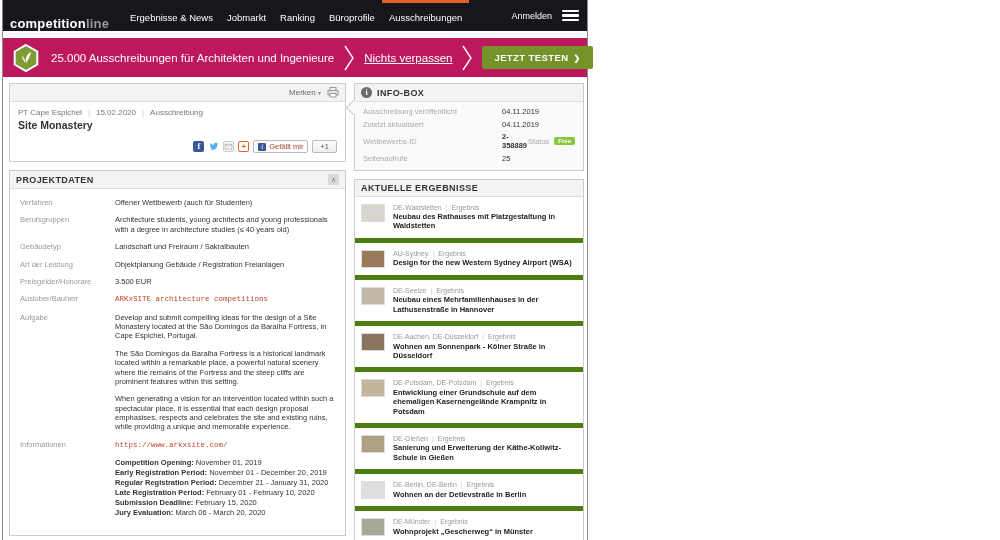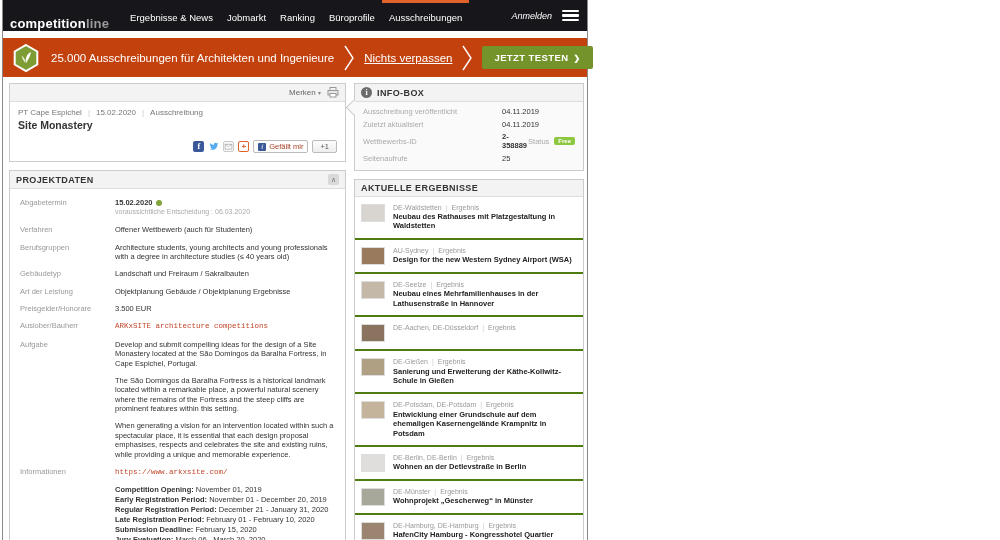--- a/index.html
+++ b/index.html
@@ -10,27 +10,27 @@
 
   
   .hdr { height:31px; background:#17171b; display:flex; align-items:stretch; padding-left:7px; }
   .brand { display:flex; align-items:center; gap:16px; cursor:pointer; margin-right:14px;flex-direction:column; }
   .brand-txt { font-size:13px; font-weight:bold; color:#fff; letter-spacing:.2px; }
   .brand-txt .sub { color:#9a9a9a; font-weight:bold; }
   .nav { display:flex; align-items:stretch; }
   .nav-item { display:flex; align-items:center; padding:0 7px; color:#fff; font-size:9.5px;
               font-weight:normal; border-top:3px solid transparent; cursor:pointer; }
   .nav-item.active { border-top-color:#e2622c; }
-  .hdr-right { margin-left:auto; display:flex; align-items:center; gap:10px; padding-right:8px;font-style:italic; }
+  .hdr-right { margin-left:auto; display:flex; align-items:center; gap:10px; padding-right:8px; }
   .login { color:#fff; font-size:9px; cursor:pointer; }
   .burger { width:17px; height:11px; display:flex; flex-direction:column; justify-content:space-between; cursor:pointer; }
   .burger span { display:block; height:2.4px; background:#fff; border-radius:1px; }
 
   
-  .banner { margin-top:7px; height:39px; background:#c2410c; display:flex; align-items:center;
+  .banner { margin-top:7px; height:39px; background:#be185d; display:flex; align-items:center;
             padding:0 10px 0 8px; color:#fff; }
   .banner-hex { flex:0 0 auto; margin-right:10px; }
   .banner-t1 { font-size:11.5px; white-space:nowrap; }
   .banner-t2 { font-size:11.5px; white-space:nowrap;text-decoration:underline; }
   .chev { margin:0 10px; flex:0 0 auto; }
   .cta { margin-left:auto; background:#75932b; color:#fff; font-size:9.5px; font-weight:bold;
          letter-spacing:.4px; padding:6px 12px; border-radius:2px; cursor:pointer; white-space:nowrap; }
   .cta .arr { font-size:8px; margin-left:5px; }
 
   
@@ -101,21 +101,21 @@
           margin-left:3px; vertical-align:-1px; }
   .note { font-size:7px; color:#aaa; margin-top:1px; }
   a.rlink { color:#c0472a; text-decoration:none; cursor:pointer;font-family:Liberation Mono, monospace; }
   .para { margin-bottom:8px; }
   .para:last-child { margin-bottom:0; }
   .sched { margin-top:8px; }
   .sched div { margin-bottom:.5px; }
 
   
   .erg { margin-top:8px; }
-  .erg-item { display:flex; gap:8px; padding:7px 6px; border-bottom:2px solid #4d7c0f; cursor:pointer; }
+  .erg-item { display:flex; gap:8px; padding:7px 6px; border-bottom:5px solid #4d7c0f; cursor:pointer; }
   .erg-item:last-child { border-bottom:none; }
   .thumb { width:24px; height:18px; flex:0 0 auto; border:1px solid #ddd; background:#ddd; }
   .erg-meta { font-size:7px; color:#999; }
   .erg-meta .sep { color:#ccc; margin:0 4px; }
   .erg-title { font-size:7.5px; font-weight:bold; color:#222; line-height:1.25; margin-top:1.5px; }
 
   svg { display:block; }
 </style>
 </head>
 <body>
@@ -203,46 +203,39 @@
         </div>
       </div>
 
       <div class="card pd">
         <div class="card-strip pd-strip">
           <span class="t">PROJEKTDATEN</span>
           <span class="collapse-btn">∧</span>
         </div>
         <div class="pd-body">
 
-          <div class="pd-row">
-            <span class="pd-lab">Abgabetermin</span>
-            <span class="pd-val">
-              <b>15.02.2020</b><span class="gdot"></span>
-              <div class="note">voraussichtliche Entscheidung : 06.03.2020</div>
-            </span>
-          </div>
 
           <div class="pd-row">
             <span class="pd-lab">Verfahren</span>
             <span class="pd-val">Offener Wettbewerb (auch für Studenten)</span>
           </div>
 
           <div class="pd-row">
             <span class="pd-lab">Berufsgruppen</span>
             <span class="pd-val">Architecture students, young architects and young professionals with a degree in architecture studies (≤ 40 years old)</span>
           </div>
 
           <div class="pd-row">
             <span class="pd-lab">Gebäudetyp</span>
             <span class="pd-val">Landschaft und Freiraum / Sakralbauten</span>
           </div>
 
           <div class="pd-row">
             <span class="pd-lab">Art der Leistung</span>
-            <span class="pd-val">Objektplanung Gebäude / Objektplanung Ergebnisse</span>
+            <span class="pd-val">Objektplanung Gebäude / Registration Freianlagen</span>
           </div>
 
           <div class="pd-row">
             <span class="pd-lab">Preisgelder/Honorare</span>
             <span class="pd-val">3.500 EUR</span>
           </div>
 
           <div class="pd-row">
             <span class="pd-lab">Auslober/Bauherr</span>
             <span class="pd-val"><a class="rlink">ARKxSITE architecture competitions</a></span>
@@ -332,34 +325,35 @@
             <div class="thumb" style="background: rgb(196, 184, 168);"></div>
             <div>
                 <div class="erg-meta"><span>DE-Seelze</span><span class="sep">|</span><span>Ergebnis</span></div>
             <div class="erg-title">Neubau eines Mehrfamilienhauses in der Lathusenstraße in Hannover</div>
               </div>
           </div>
           <div class="erg-item">
             <div class="thumb" style="background: rgb(138, 116, 96);"></div>
             <div>
                 <div class="erg-meta"><span>DE-Aachen, DE-Düsseldorf</span><span class="sep">|</span><span>Ergebnis</span></div>
+            <div class="erg-title">Wohnen am Sonnenpark - Kölner Straße in Düsseldorf</div>
+              </div>
+          </div>
+          <div class="erg-item">
+            <div class="thumb" style="background: rgb(196, 180, 156);"></div>
+            <div>
+                <div class="erg-meta"><span>DE-Potsdam, DE-Potsdam</span><span class="sep">|</span><span>Ergebnis</span></div>
+            <div class="erg-title">Entwicklung einer Grundschule auf dem ehemaligen Kasernengelände Krampnitz in Potsdam</div>
               </div>
           </div>
           <div class="erg-item">
             <div class="thumb" style="background: rgb(176, 160, 131);"></div>
             <div>
                 <div class="erg-meta"><span>DE-Gießen</span><span class="sep">|</span><span>Ergebnis</span></div>
             <div class="erg-title">Sanierung und Erweiterung der Käthe-Kollwitz-Schule in Gießen</div>
-              </div>
-          </div>
-          <div class="erg-item">
-            <div class="thumb" style="background: rgb(196, 180, 156);"></div>
-            <div>
-                <div class="erg-meta"><span>DE-Potsdam, DE-Potsdam</span><span class="sep">|</span><span>Ergebnis</span></div>
-            <div class="erg-title">Entwicklung einer Grundschule auf dem ehemaligen Kasernengelände Krampnitz in Potsdam</div>
               </div>
           </div>
           <div class="erg-item">
             <div class="thumb" style="background: rgb(224, 222, 221);"></div>
             <div>
                 <div class="erg-meta"><span>DE-Berlin, DE-Berlin</span><span class="sep">|</span><span>Ergebnis</span></div>
             <div class="erg-title">Wohnen an der Detlevstraße in Berlin</div>
               </div>
           </div>
           <div class="erg-item">

